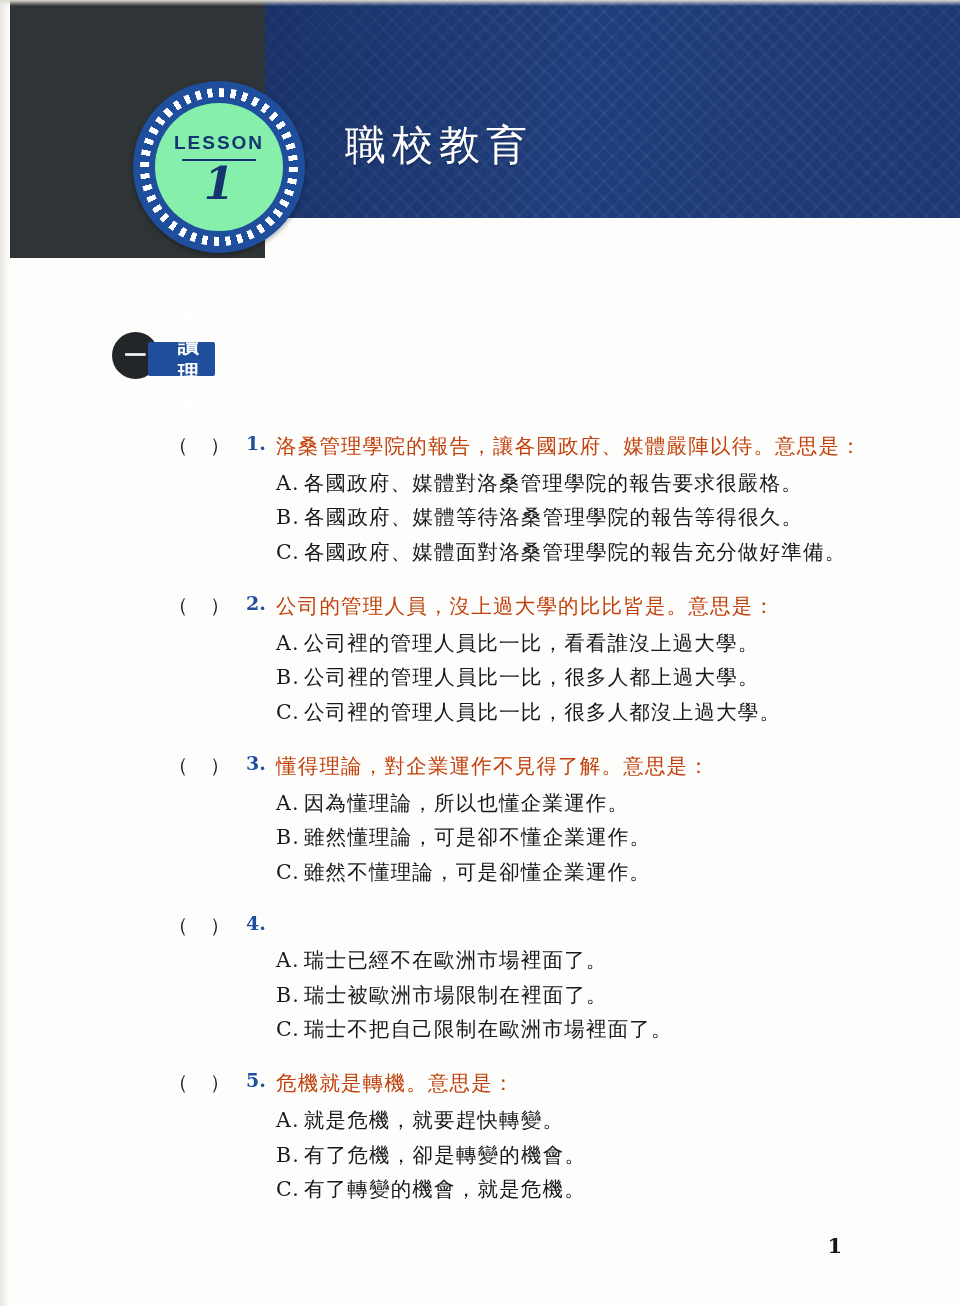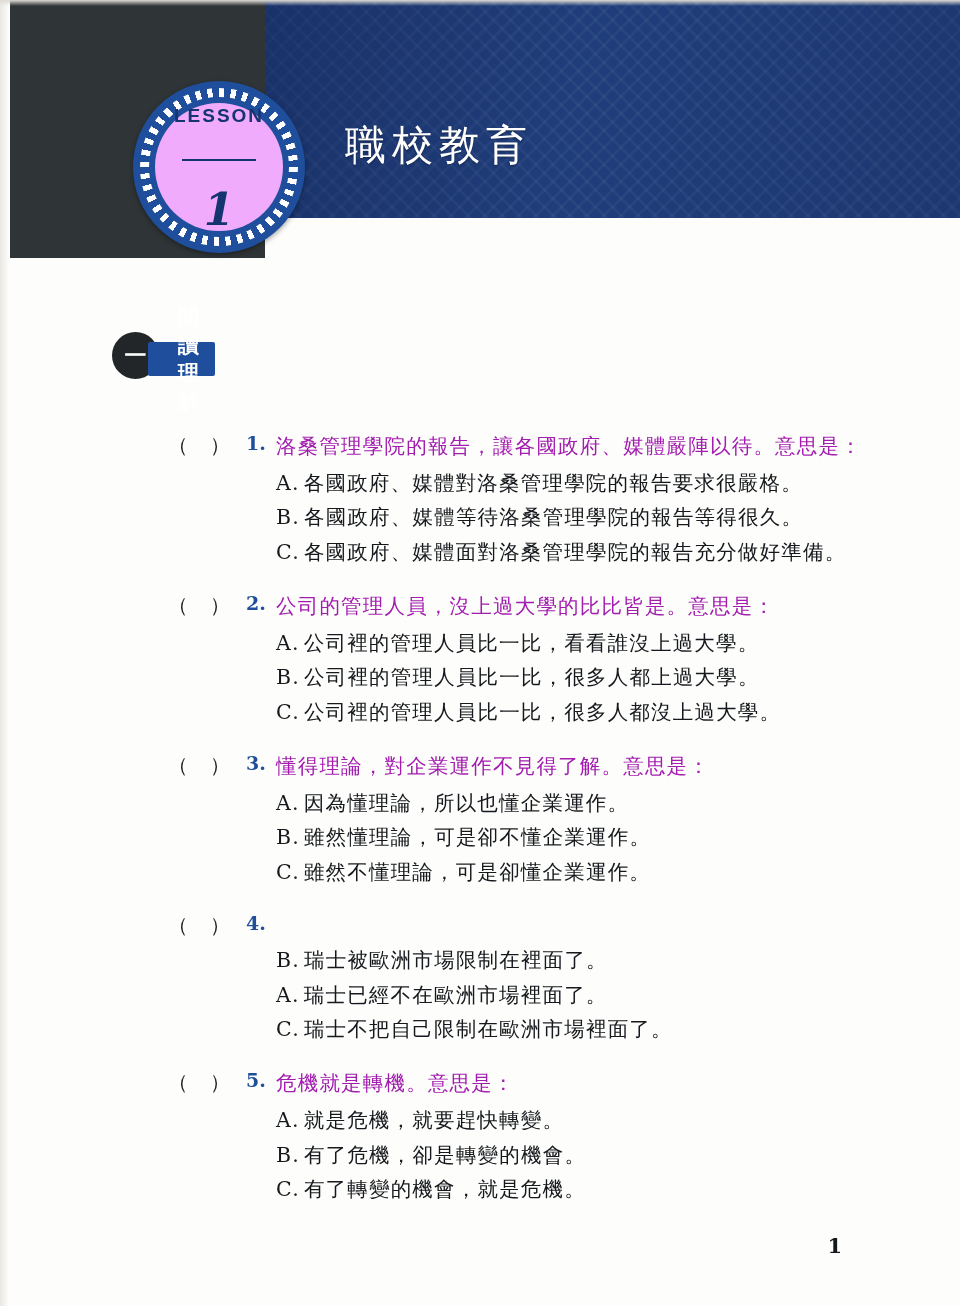--- a/index.html
+++ b/index.html
@@ -96,25 +96,25 @@
   .badge-inner {
     position: absolute;
     inset: 16px;
     border-radius: 50%;
     background: #1f4f9c;
   }
   .badge-face {
     position: absolute;
     inset: 22px;
     border-radius: 50%;
-    background: #f0abfc;
+    background: #86efac;
     display: flex;
     flex-direction: column;
     align-items: center;
-    justify-content: space-between;
+    justify-content: center;
   }
   .badge-word {
     font-family: "Liberation Sans", sans-serif;
     font-weight: 700;
     font-size: 19px;
     letter-spacing: 2px;
     color: #14356f;
     margin-top: 2px;
   }
   .badge-rule {
@@ -196,21 +196,21 @@
   .q-num {
     width: 30px;
     font-size: 19px;
     font-weight: 700;
     color: #1f4f9c;
     font-family: "DejaVu Serif", "Liberation Serif", serif;
     text-align: left;
   }
   .q-stem {
     font-size: 20.5px;
-    color: #a21caf;
+    color: #c2410c;
     letter-spacing: 1.2px;
     line-height: 1.45;
   }
   .q-options {
     margin-left: 276px;
     margin-top: 4px;
   }
   .q-option {
     font-size: 20.5px;
     color: #15181c;
@@ -301,22 +301,22 @@
         <div class="q-option"><span class="opt-letter">B.</span><span>雖然懂理論，可是卻不懂企業運作。</span></div>
         <div class="q-option"><span class="opt-letter">C.</span><span>雖然不懂理論，可是卻懂企業運作。</span></div>
       </div>
     </div>
     <div class="q-block">
       <div class="q-head">
         <div class="q-paren">（　）</div>
         <div class="q-num">4.</div>
       </div>
       <div class="q-options">
+        <div class="q-option"><span class="opt-letter">A.</span><span>瑞士已經不在歐洲市場裡面了。</span></div>
         <div class="q-option"><span class="opt-letter">B.</span><span>瑞士被歐洲市場限制在裡面了。</span></div>
-        <div class="q-option"><span class="opt-letter">A.</span><span>瑞士已經不在歐洲市場裡面了。</span></div>
         <div class="q-option"><span class="opt-letter">C.</span><span>瑞士不把自己限制在歐洲市場裡面了。</span></div>
       </div>
     </div>
     <div class="q-block">
       <div class="q-head">
         <div class="q-paren">（　）</div>
         <div class="q-num">5.</div>
         <div class="q-stem">危機就是轉機。意思是：</div>
       </div>
       <div class="q-options">

